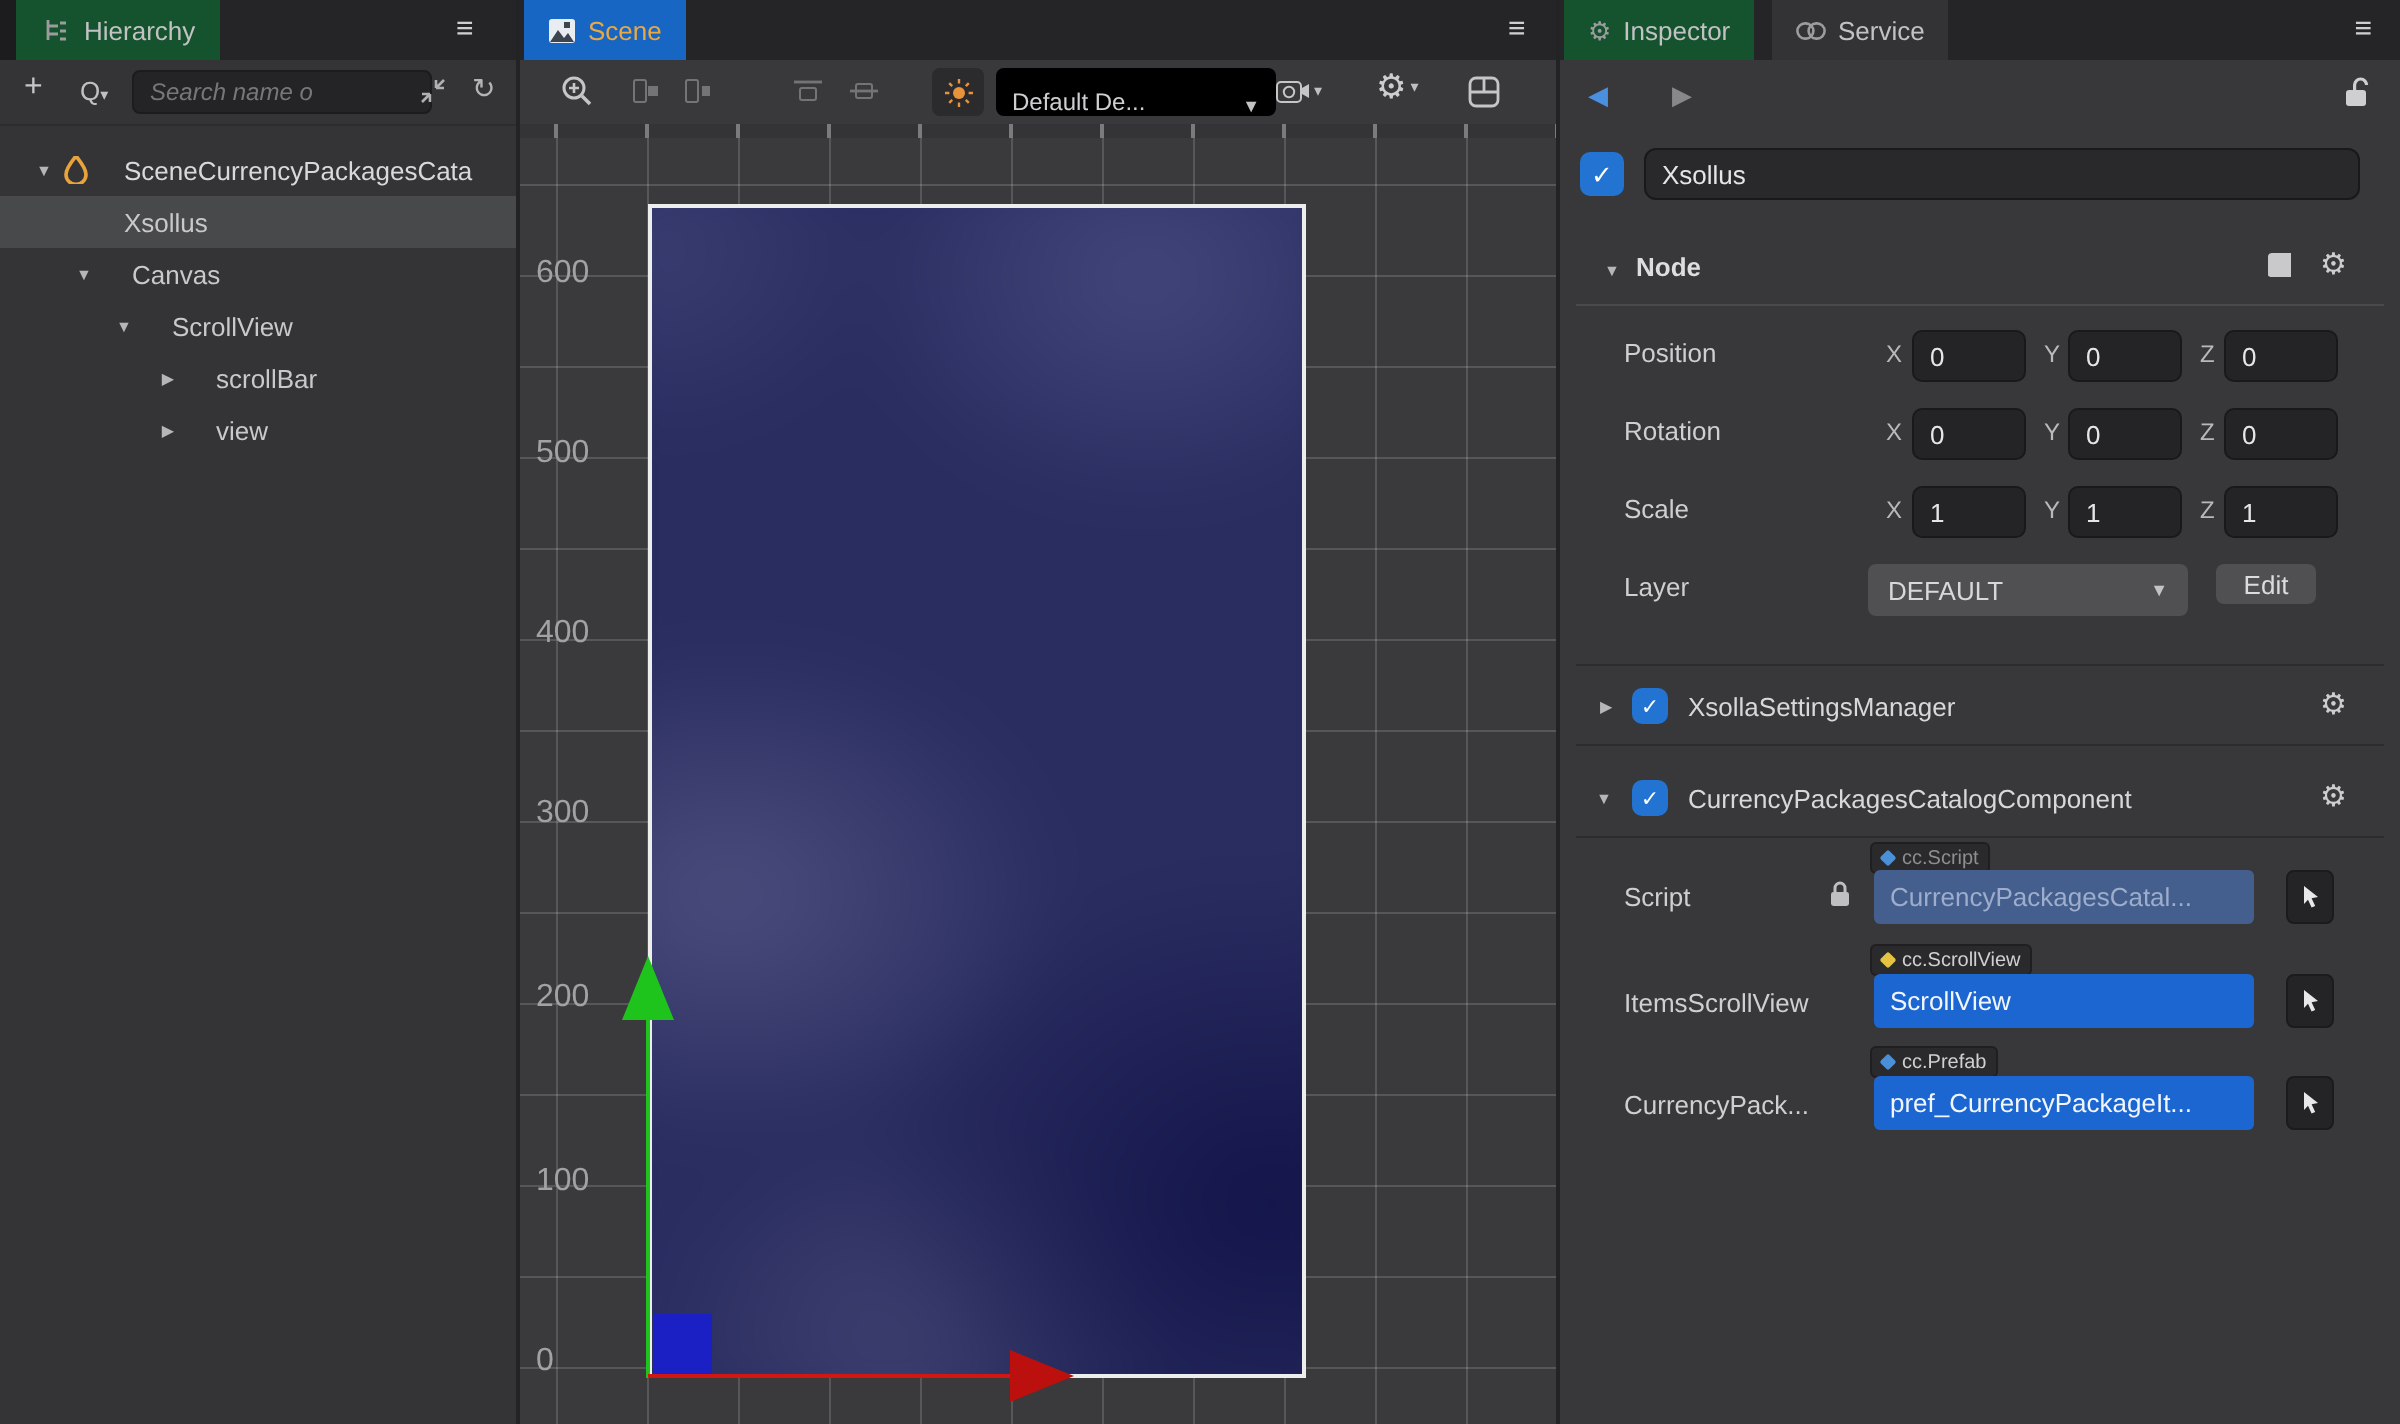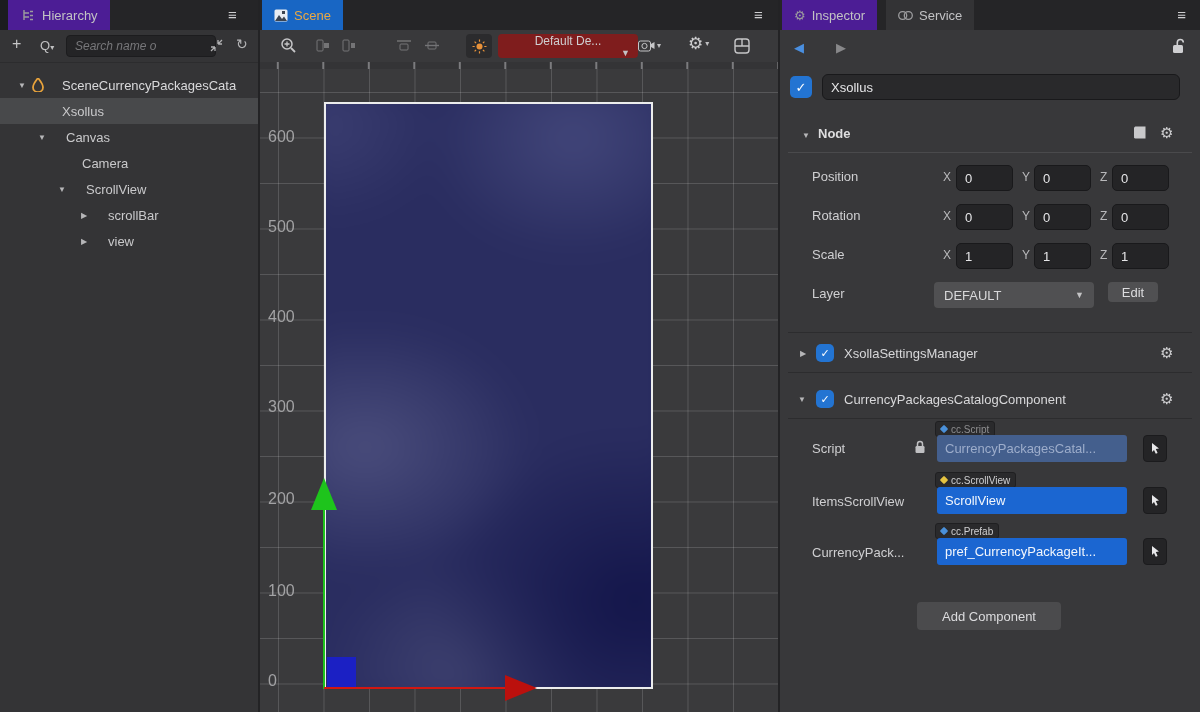--- a/index.html
+++ b/index.html
@@ -10,21 +10,21 @@
   
   .panel{position:absolute;top:0;height:712px;}
   #hierarchy-panel{left:0;width:258px;background:#343436;}
   #scene-panel{left:260px;width:616px;background:#3a3a3c;}
   #inspector-panel{left:780px;width:420px;background:#38383a;}
   .vsep{position:absolute;top:0;height:712px;width:2px;background:#232325;}
   
   .tabbar{position:absolute;top:0;left:0;right:0;height:30px;background:#252527;}
   .tab{position:absolute;top:0;height:30px;display:flex;align-items:center;gap:6px;
        padding:0 12px;color:#c2c2c4;}
-  .tab.active{background:#4c1d95;}
+  .tab.active{background:#14532d;}
   .tab.scene-active{background:#1866c4;color:#eaa842;}
   .menu-glyph{font-size:15px;color:#cfcfd1;line-height:1;}
   
   .toolbar{position:absolute;top:30px;left:0;right:0;height:32px;background:#39393b;
            border-bottom:1px solid #2c2c2e;}
   
   .search-box{position:absolute;left:66px;top:5px;width:132px;height:20px;background:#242426;
               border:1px solid #1c1c1e;border-radius:4px;color:#d8d8da;font-size:12px;
               font-style:italic;padding:0 8px;outline:none;font-family:"Liberation Sans",sans-serif;}
   .search-box::placeholder{color:#77777a;font-style:italic;}
@@ -56,22 +56,22 @@
       radial-gradient(200px 160px at 8% 8%, #3a3d70 0%, rgba(58,61,112,0) 60%),
       #2a2d60;}
   #origin-square{position:absolute;left:67px;top:595px;width:29px;height:32px;background:#1b20c4;}
   .axis-line-y{position:absolute;left:63px;top:447px;width:2px;height:180px;background:#1ec41c;}
   .axis-head-y{position:absolute;left:51px;top:416px;width:0;height:0;
     border-left:13px solid transparent;border-right:13px solid transparent;border-bottom:32px solid #1ec41c;}
   .axis-line-x{position:absolute;left:64px;top:625px;width:182px;height:2px;background:#d21712;}
   .axis-head-x{position:absolute;left:245px;top:613px;width:0;height:0;
     border-top:13px solid transparent;border-bottom:13px solid transparent;border-left:32px solid #bb100d;}
   
-  .tool-dd{position:absolute;left:238px;top:4px;width:124px;height:24px;background:#7f1d1d;
-    border-radius:4px;display:flex;align-items:center;padding:0 8px;color:#cfcfd1;font-size:12px;flex-direction:column;}
+  .tool-dd{position:absolute;left:238px;top:4px;width:124px;height:24px;background:#000000;
+    border-radius:4px;display:flex;align-items:flex-end;padding:0 8px;color:#cfcfd1;font-size:12px;}
   .tool-dd .dd-caret{margin-left:auto;font-size:9px;color:#c3c3c5;}
   .light-toggle{position:absolute;left:206px;top:4px;width:26px;height:24px;background:#2b2b2d;
     border-radius:4px;display:flex;align-items:center;justify-content:center;}
   .dimicon{opacity:.45;}
   .tb-caret{font-size:8px;color:#bfbfc1;margin-left:2px;}
   
   .ins-label{position:absolute;color:#cfcfd1;}
   .num-field{position:absolute;height:24px;background:#242426;border:1px solid #19191b;
     border-radius:5px;color:#e6e6e8;font-size:13px;padding:0 0 0 8px;outline:none;width:47px;
     font-family:"Liberation Sans",sans-serif;}
@@ -140,24 +140,20 @@
       </div>
       <div class="trow d1 sel">
         <span class="tarrow"></span>
         <span class="tlabel" style="padding-left:0;">Xsollus</span>
       </div>
       <div class="trow d1">
         <span class="tarrow">▼</span>
         <span class="tlabel">Canvas</span>
       </div>
       <div class="trow d2">
-        <span class="tarrow"></span>
-        <span class="tlabel" style="padding-left:0;">Camera</span>
-      </div>
-      <div class="trow d2">
         <span class="tarrow">▼</span>
         <span class="tlabel">ScrollView</span>
       </div>
       <div class="trow d3">
         <span class="tarrow">▶</span>
         <span class="tlabel">scrollBar</span>
       </div>
       <div class="trow d3">
         <span class="tarrow">▶</span>
         <span class="tlabel">view</span>
@@ -407,17 +403,14 @@
     </div>
     <div class="ref-field ref-blue" style="left:157px;top:538px;width:190px;">
       <span>pref_CurrencyPackageIt...</span>
     </div>
     <div class="picker-btn" style="left:363px;top:538px;">
       <svg width="13" height="13" viewBox="0 0 13 13">
           <path d="M3 1l7 5.5-3.2.6 1.8 3.9-1.8.8-1.8-3.9L3 10z" fill="#e8e8ea"></path>
         </svg>
     </div>
 
-    <div class="btn abs" style="left:137px;top:602px;width:144px;height:28px;background:#4b4b4d;">
-      <span>Add Component</span>
-    </div>
   </div>
 </div>
 
 </body></html>

